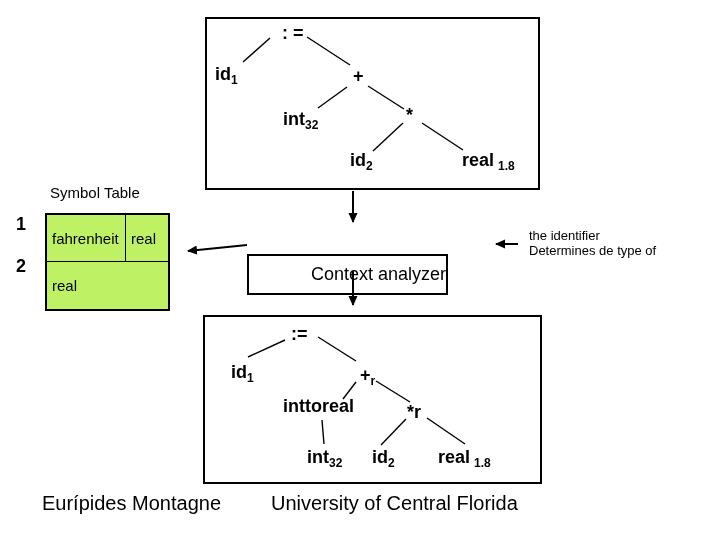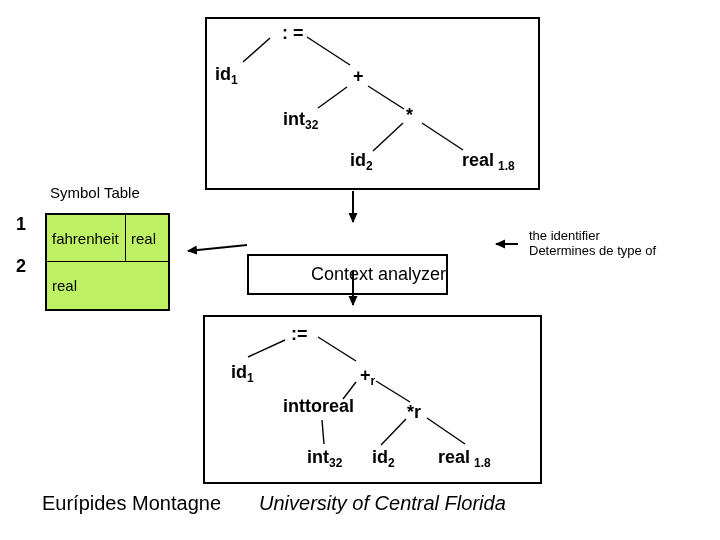--- a/index.html
+++ b/index.html
@@ -32,21 +32,21 @@
     border:2px solid #000;box-sizing:border-box;
     display:grid;grid-template-columns:79px 1fr;grid-template-rows:1fr 1fr;
     font-size:15px;z-index:2;background:#bef264;
   }
   .cell{display:flex;align-items:center;padding-left:5px;box-sizing:border-box;}
   .cell.c-name{border-right:1px solid #000;}
   .cell.r1{border-bottom:1px solid #000;}
   .annotation{position:absolute;left:529px;top:229px;font-size:13px;line-height:14.5px;z-index:2;}
   .footer{position:absolute;top:496px;font-size:20px;line-height:15px;z-index:2;}
   #footer-author{left:42px;}
-  #footer-institution{left:259px;font-style:italic;}
+  #footer-institution{left:271px;}
 </style>
 </head>
 <body>
 
 <div class="slide">
 
   <div class="box" id="top-tree-box"></div>
   <div class="box" id="bottom-tree-box"></div>
   <div class="box" id="analyzer-box">
     <span>Context analyzer</span>

